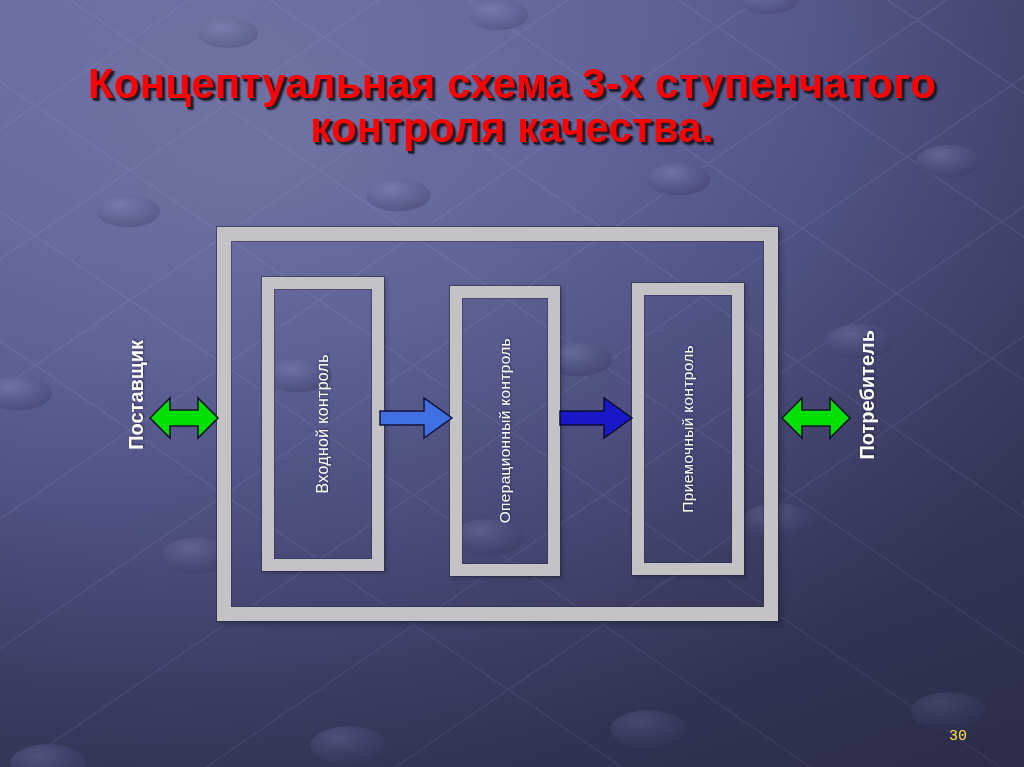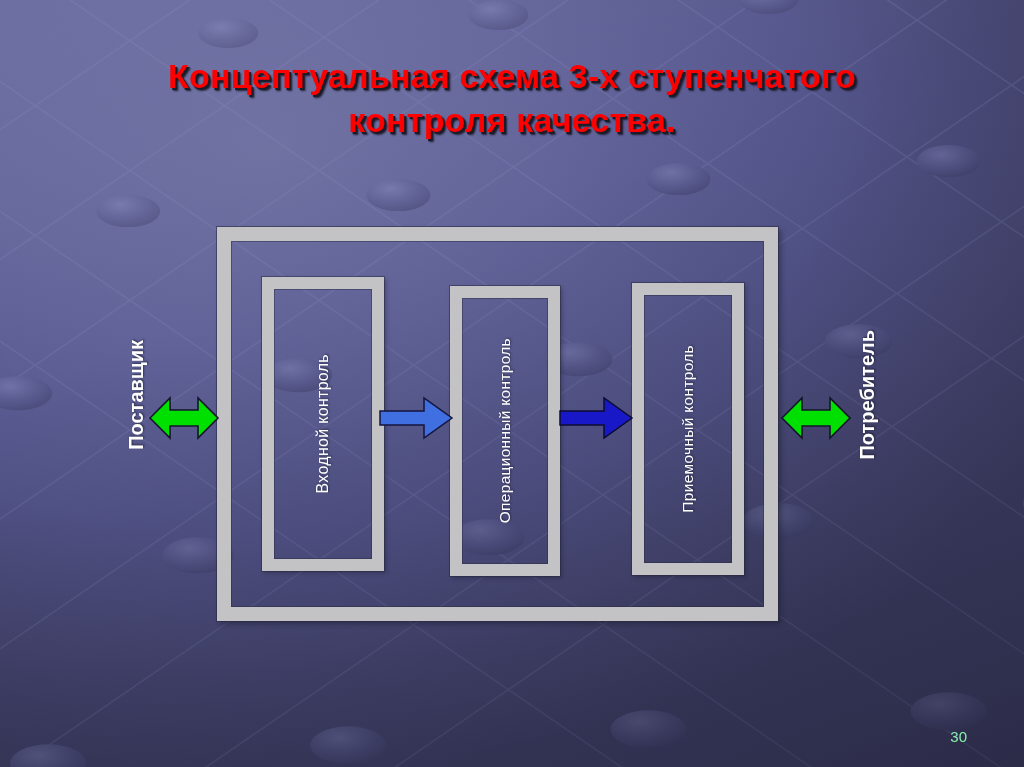--- a/index.html
+++ b/index.html
@@ -34,24 +34,24 @@
     position: absolute;
     inset: -10%;
     opacity: .50;
   }
   .bg-lattice svg { width: 100%; height: 100%; display: block; }
 
   
   .title {
     position: absolute;
     left: 62px;
-    top: 54px;
+    top: 62px;
     width: 900px;
     text-align: center;
-    font-size: 34px;
+    font-size: 42px;
     font-weight: bold;
     line-height: 44px;
     color: #ff0000;
     text-shadow: 2px 2px 0 #1c1c28, 3px 3px 2px rgba(10,10,20,.75);
     letter-spacing: .2px;
     white-space: pre-line;
   }
 
   
   .outer-frame {
@@ -117,23 +117,23 @@
   .arrow-green-left  { left: 150px; top: 393px; }
   .arrow-green-right { left: 782px; top: 393px; }
   .arrow-blue-1      { left: 380px; top: 397px; }
   .arrow-blue-2      { left: 560px; top: 397px; }
 
   
   .page-number {
     position: absolute;
     right: 57px;
     bottom: 22px;
-    color: #86efac;
+    color: #fde047;
     font-size: 15px;
-    font-family: Liberation Sans, sans-serif;
+    font-family: Liberation Mono, monospace;
   }
 </style>
 </head>
 <body>
 
 <div id="slide">
 
   <div class="bg-base"></div>
   <div class="bg-lattice">
     <svg viewBox="0 0 1228 920" preserveAspectRatio="none" xmlns="http://www.w3.org/2000/svg">

